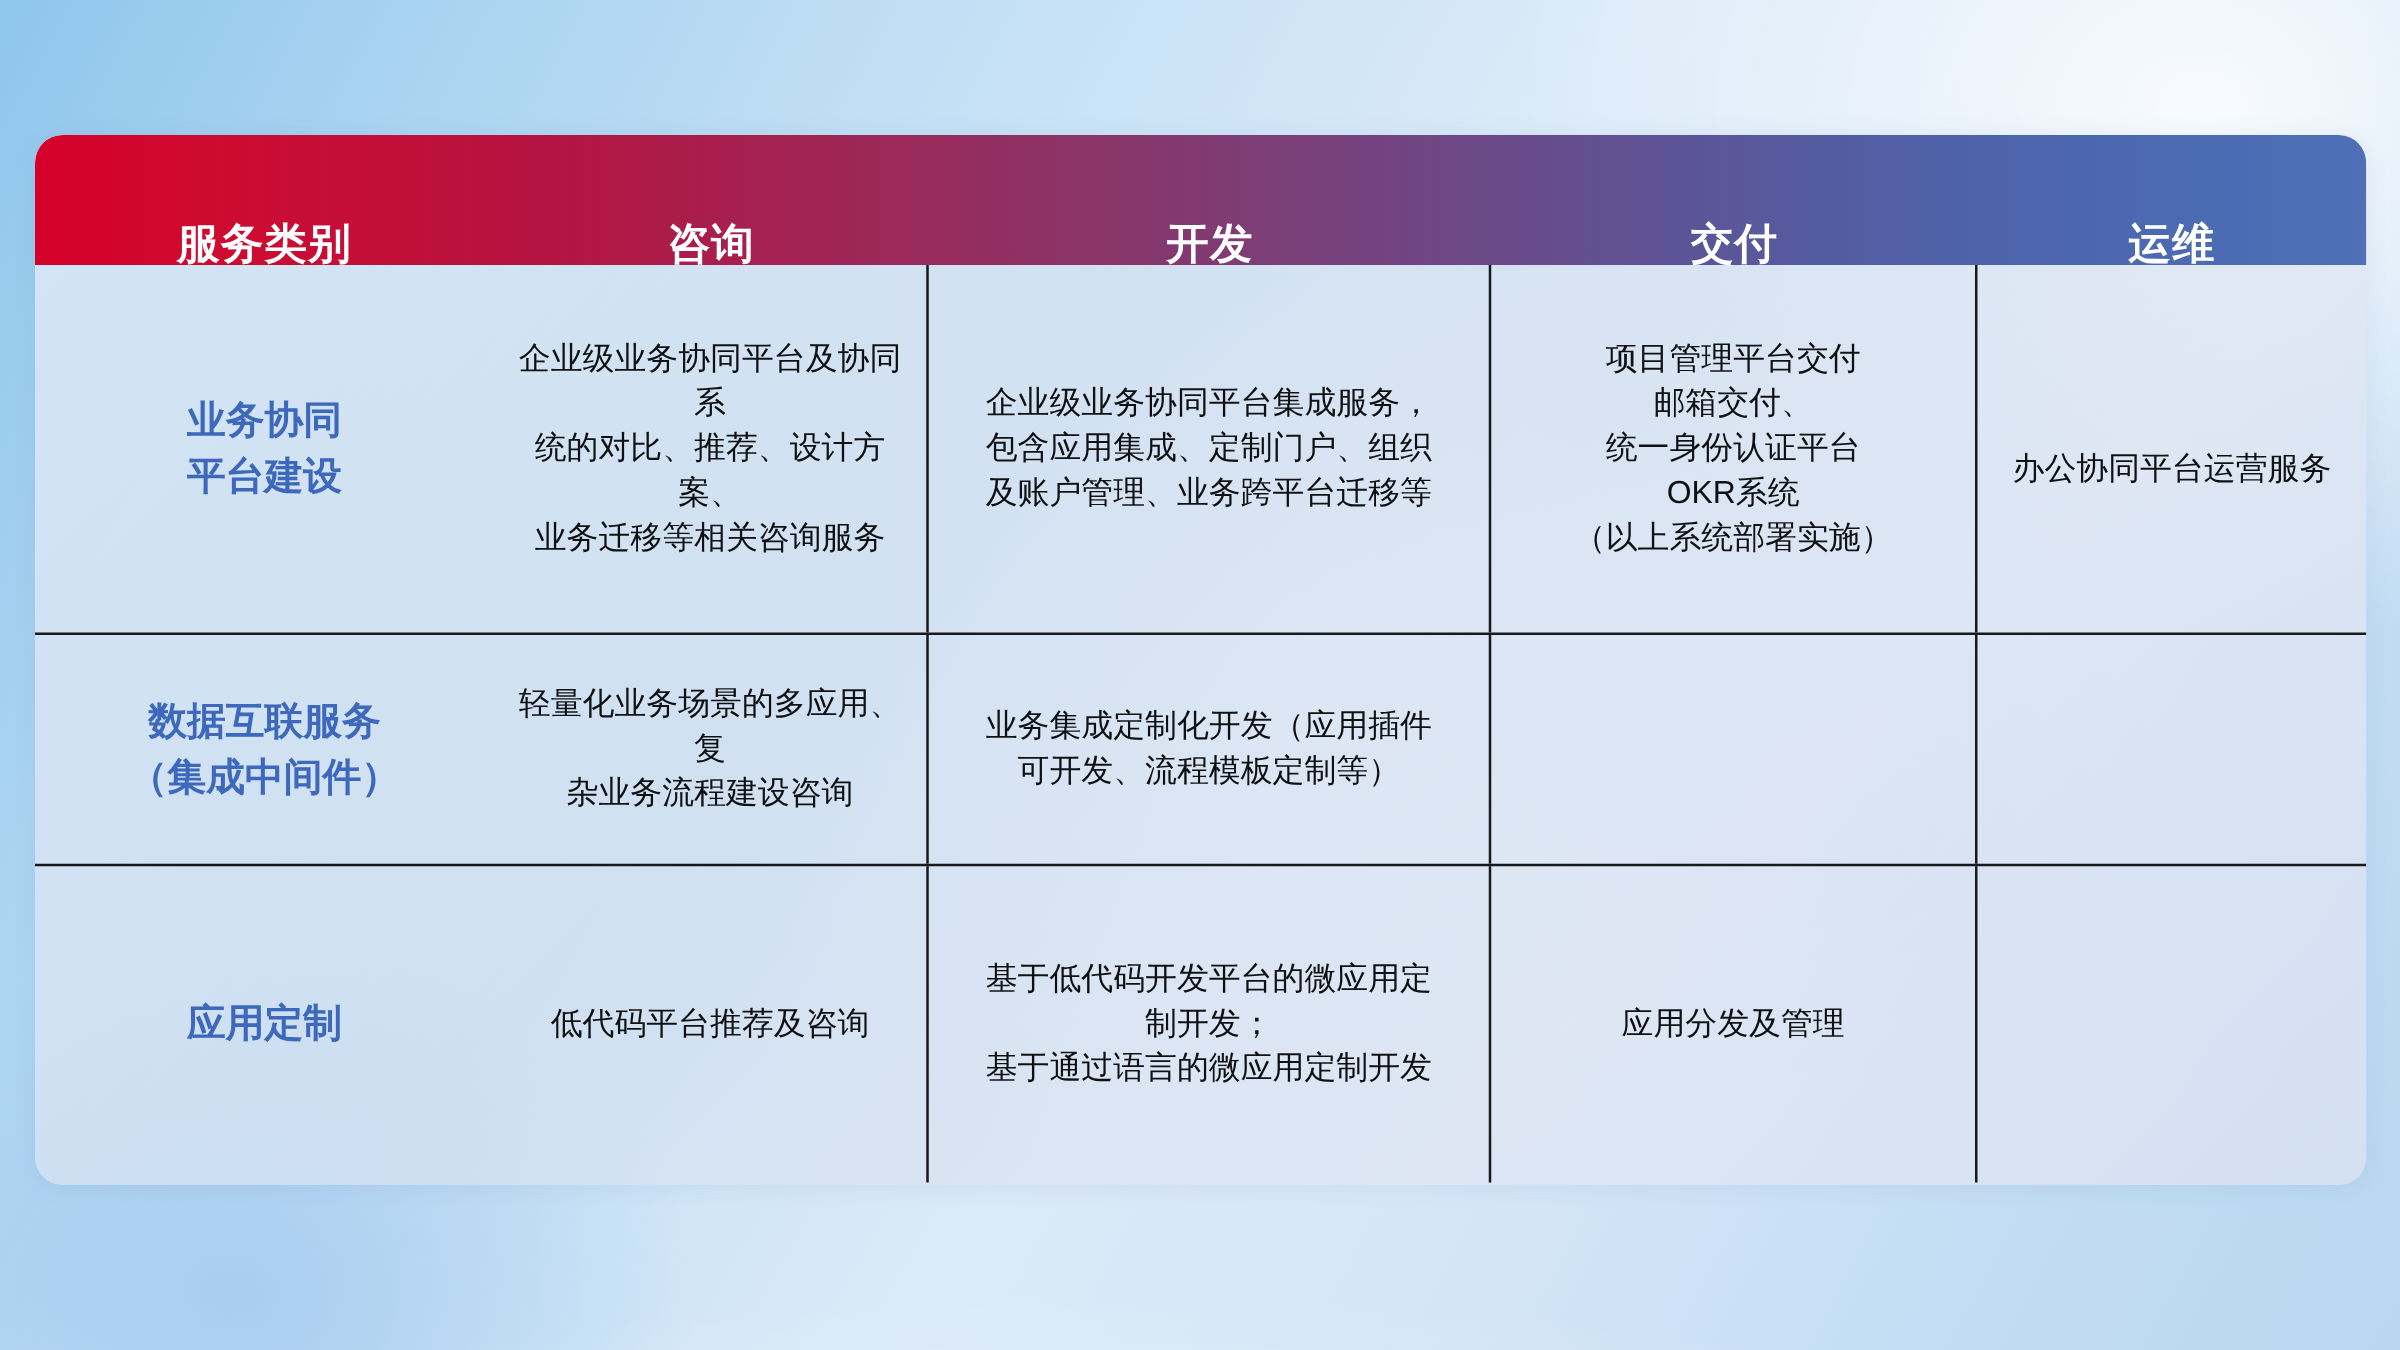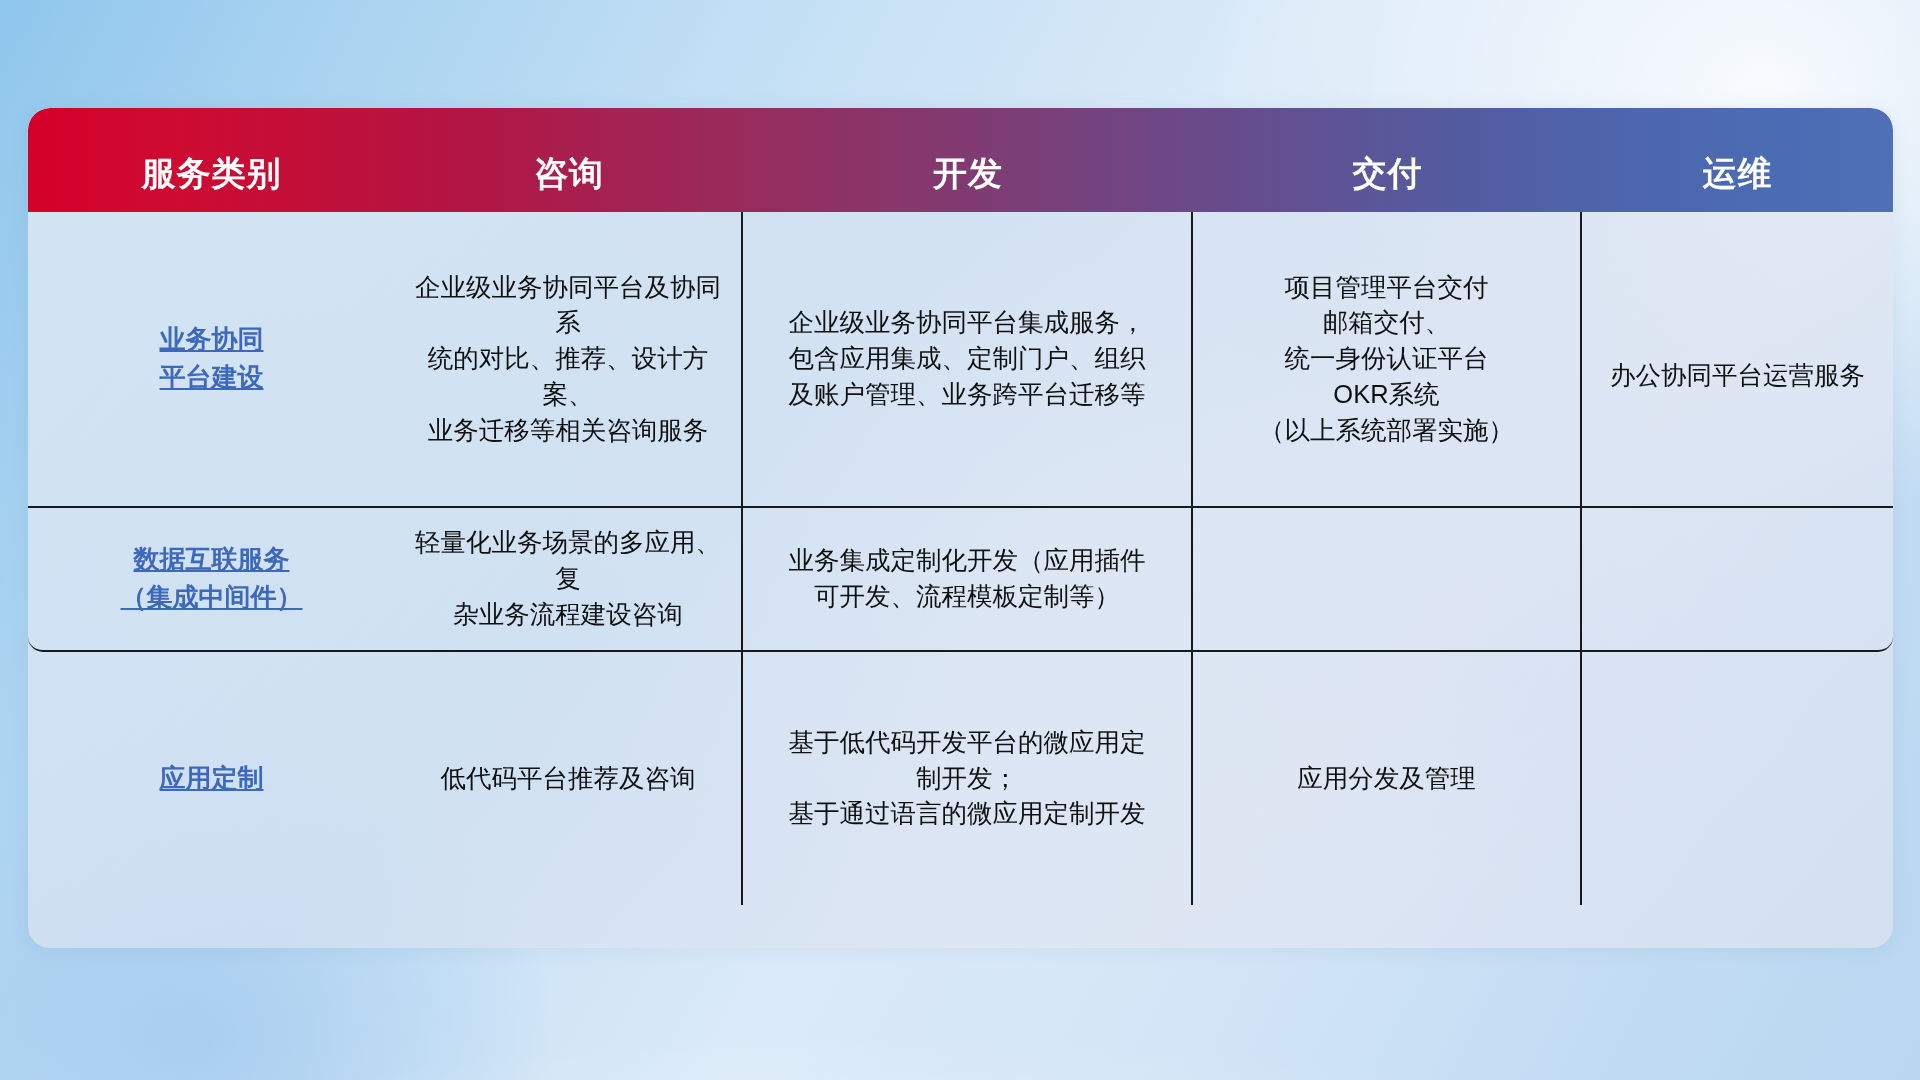--- a/index.html
+++ b/index.html
@@ -79,21 +79,20 @@
         #4f70b6 100%);
     display: flex;
     align-items: flex-end;
   }
   .hcell {
     color: #ffffff;
     font-weight: bold;
     font-size: 34px;
     line-height: 1;
     text-align: center;
-    padding-bottom: 22px;
     letter-spacing: 1px;
     white-space: nowrap;
   }
   .hc1 { width: 367px; }
   .hc2 { width: 348px; }
   .hc3 { width: 450px; }
   .hc4 { width: 389px; }
   .hc5 { width: 311px; margin-top: 16px; }
 
   
@@ -103,44 +102,43 @@
     top: 104px;
     width: 1865px;
     height: 736px;
   }
   .trow {
     display: flex;
     width: 1865px;
     box-sizing: border-box;
   }
   #row-0 { height: 296px; border-bottom: 2px solid #17191c; }
-  #row-1 { height: 144px; border-bottom: 2px solid #17191c; border-radius: 15px; }
+  #row-1 { height: 185px; border-bottom: 2px solid #17191c; }
   #row-2 { height: 253px; }
 
   .cell {
     box-sizing: border-box;
     display: flex;
     align-items: center;
     justify-content: center;
     text-align: center;
     padding: 18px 14px;
   }
   .c-label  { width: 367px; }
   .c-consult{ width: 348px; border-right: 2px solid #17191c; }
   .c-dev    { width: 450px; border-right: 2px solid #17191c; }
   .c-deliver{ width: 389px; border-right: 2px solid #17191c; }
   .c-ops    { width: 311px; margin-top: 34px; }
 
   .label-text {
     color: #3d68bc;
     font-weight: bold;
-    font-size: 26px;
+    font-size: 31px;
     line-height: 1.45;
     white-space: pre-line;
-    text-decoration: underline;
   }
   .body-text {
     color: #0e1012;
     font-size: 25.5px;
     line-height: 1.40;
     white-space: pre-line;
   }
 </style>
 </head>
 <body>

